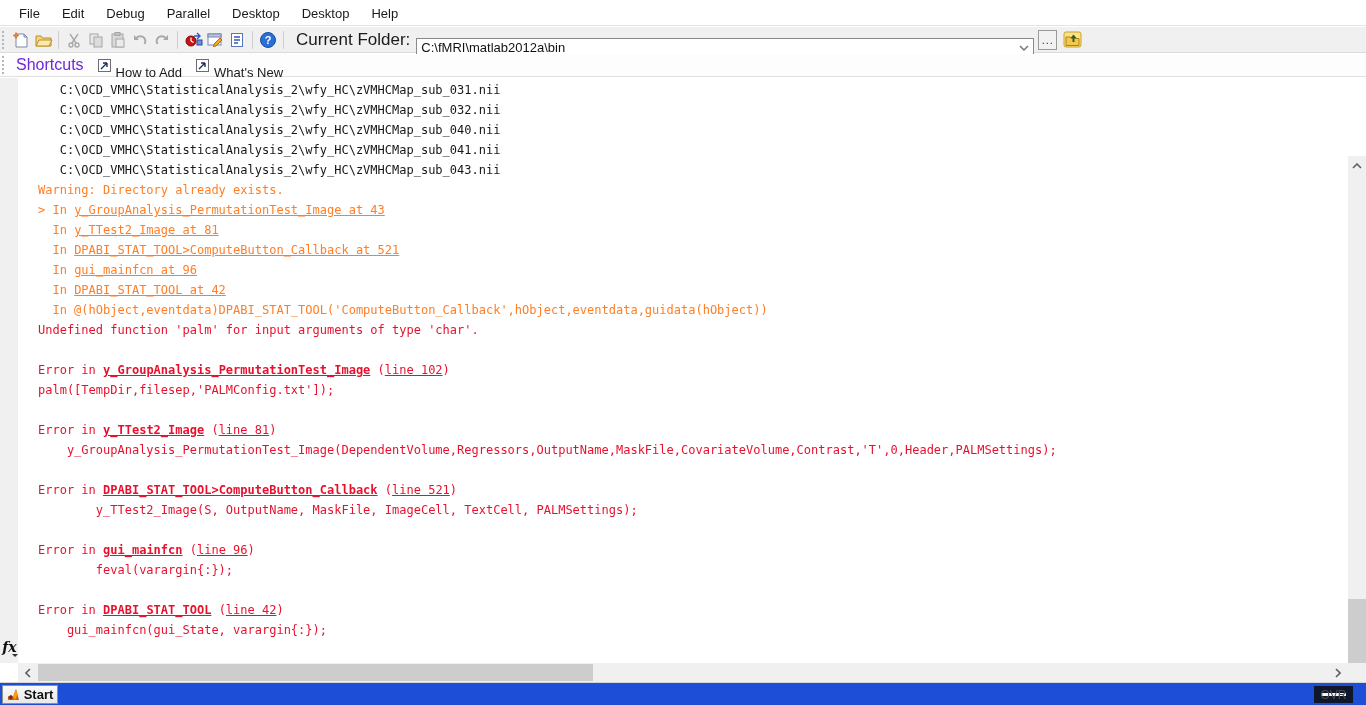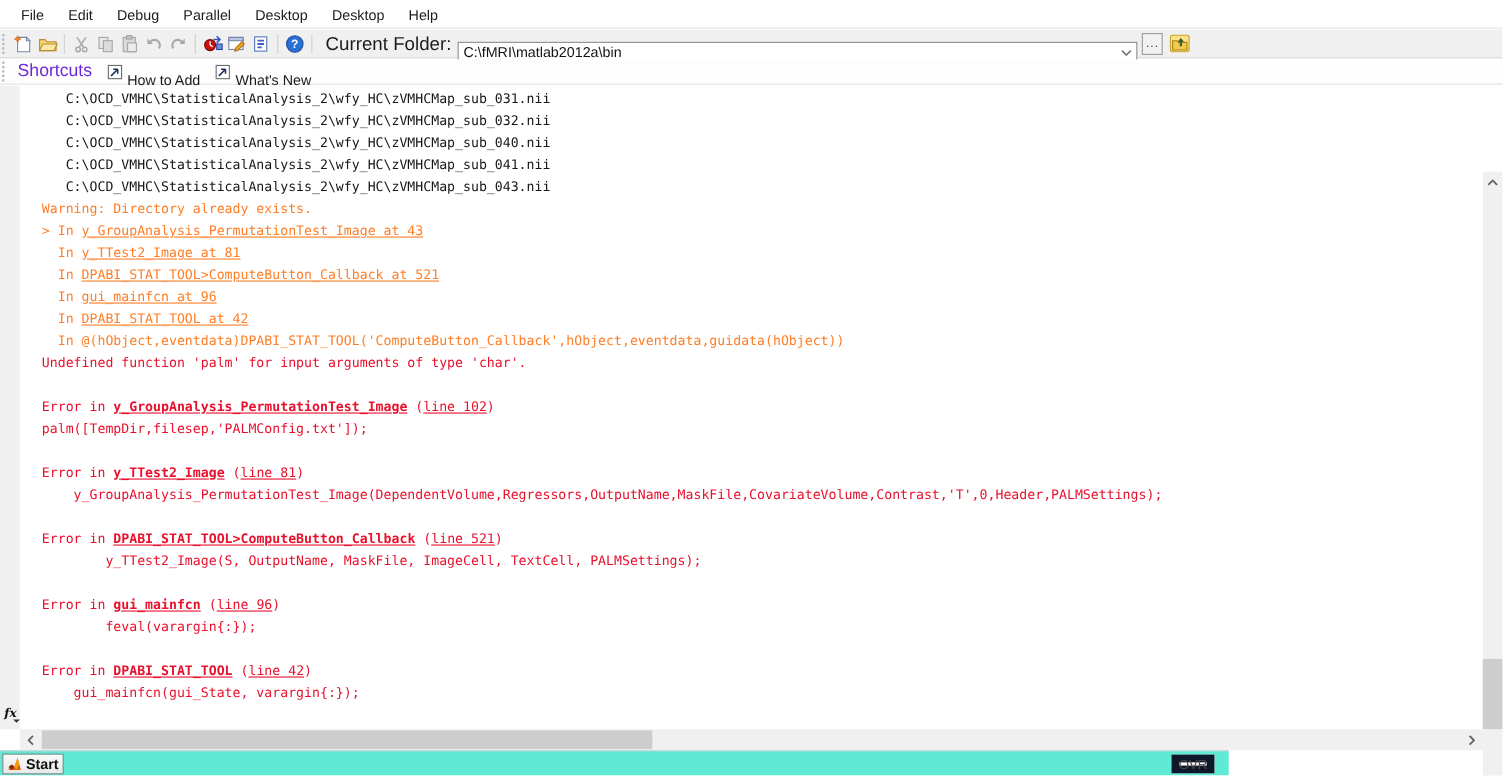--- a/index.html
+++ b/index.html
@@ -31,41 +31,41 @@
   .shortcutbar { position:absolute; left:0; top:54px; width:1366px; height:23px; background:#fdfdfd;
                  border-bottom:1px solid #e0e0e0; display:flex; align-items:center; }
   .sc-label { font-size:16px; color:#6d28d9; margin:0 14px 0 6px; }
   .sc-item { font-size:13px; color:#1a1a1a; margin:14px 14px 0 5px; cursor:default; }
   .sc-icon { width:13px; height:13px; border:1px solid #6d6d6d; background:#fff; display:flex; align-items:center; justify-content:center; }
 
   
   .cmdwindow { position:absolute; left:0; top:78px; width:1366px; height:585px; background:#ffffff; }
   .gutter { position:absolute; left:0; top:0; width:18px; height:585px; background:#f0f0f0; }
   .fx-badge { position:absolute; left:1px; bottom:8px; width:17px; text-align:center;
-              font-family:"DejaVu Serif", serif; font-style:italic; font-weight:bold; font-size:11px; color:#111; }
+              font-family:"DejaVu Serif", serif; font-style:italic; font-weight:bold; font-size:14px; color:#111; }
   .fx-badge::after { content:""; position:absolute; left:11px; bottom:-5px; border:3px solid transparent; border-top-color:#333; }
   .output { position:absolute; left:18px; top:0; right:18px; height:585px; overflow:hidden;
             font-family:"DejaVu Sans Mono", monospace; font-size:12px; line-height:20px; padding:2px 0 0 20px;
             white-space:pre; }
   .cw-line { height:20px; }
   .cw-link { text-decoration:underline; cursor:pointer; }
   .cw-bold { font-weight:bold; }
 
   
   .vscroll { position:absolute; right:0; top:78px; width:18px; height:585px; background:#f0f0f0; }
   .vscroll .arrow-up { position:absolute; top:2px; left:0; width:18px; height:16px; display:flex; align-items:center; justify-content:center; }
   .vthumb { position:absolute; left:0; top:443px; width:18px; height:64px; background:#cdcdcd; }
   .hscroll { position:absolute; left:18px; top:663px; width:1330px; height:19px; background:#f0f0f0; }
   .hscroll .arrow-left { position:absolute; left:2px; top:0; width:16px; height:19px; display:flex; align-items:center; justify-content:center; }
   .hscroll .arrow-right { position:absolute; right:2px; top:0; width:16px; height:19px; display:flex; align-items:center; justify-content:center; }
   .hthumb { position:absolute; left:20px; top:1px; width:555px; height:17px; background:#cdcdcd; }
   .scroll-corner { position:absolute; right:0; top:663px; width:18px; height:19px; background:#f0f0f0; }
 
   
-  .statusbar { position:absolute; left:0; top:682px; width:1117px; height:23px; background:#5eead4;
+  .statusbar { position:absolute; left:0; top:682px; width:1366px; height:23px; background:#1d4ed8;
                border-top:1px solid #d6d6d6; }
   .start-btn { position:absolute; left:2px; top:2px; width:56px; height:19px; background:linear-gradient(#fafafa,#e8e8e8);
                border:1px solid #8e8e8e; display:flex; align-items:center; justify-content:center; gap:4px; }
   .start-label { font-size:13px; font-weight:bold; color:#111; }
   .ovr-box { position:absolute; right:13px; top:3px; width:39px; height:17px; background:#f6f6f6; border:7px solid #0f172a;
              display:flex; align-items:center; justify-content:center; font-size:12px; color:#4a4a4a; }
 </style>
 </head>
 <body>
 

